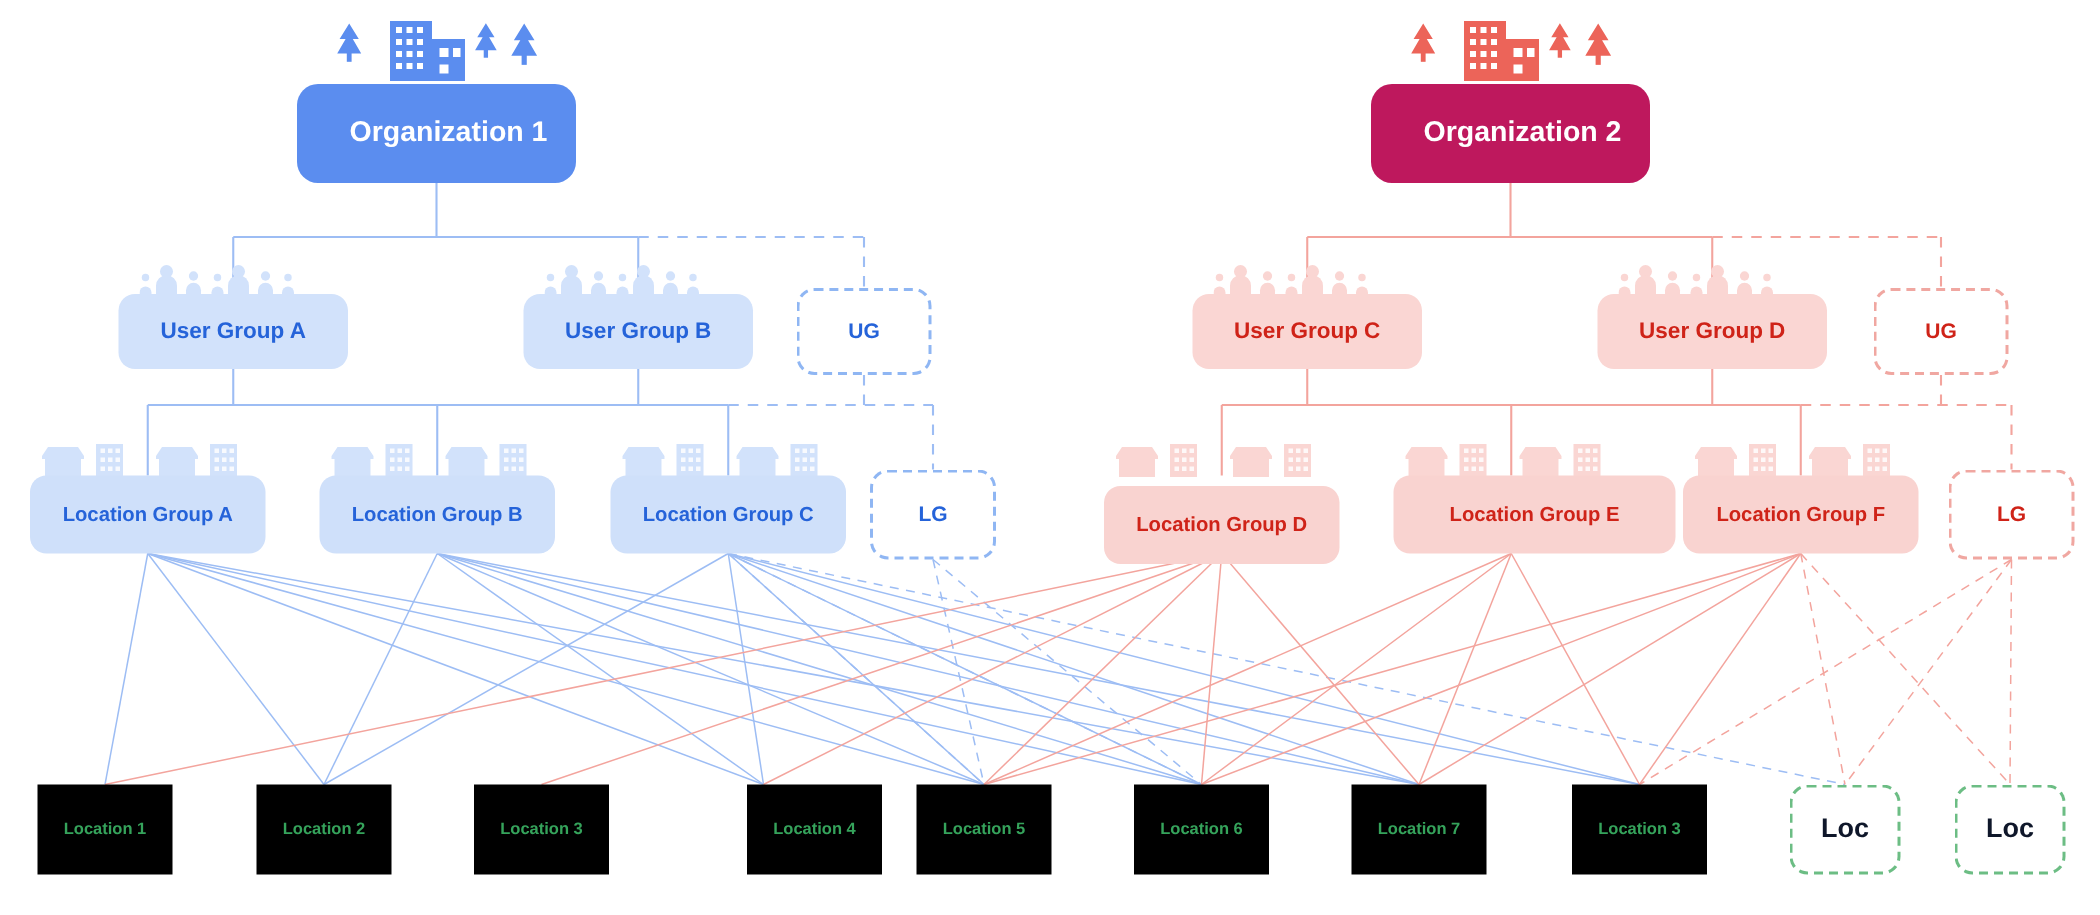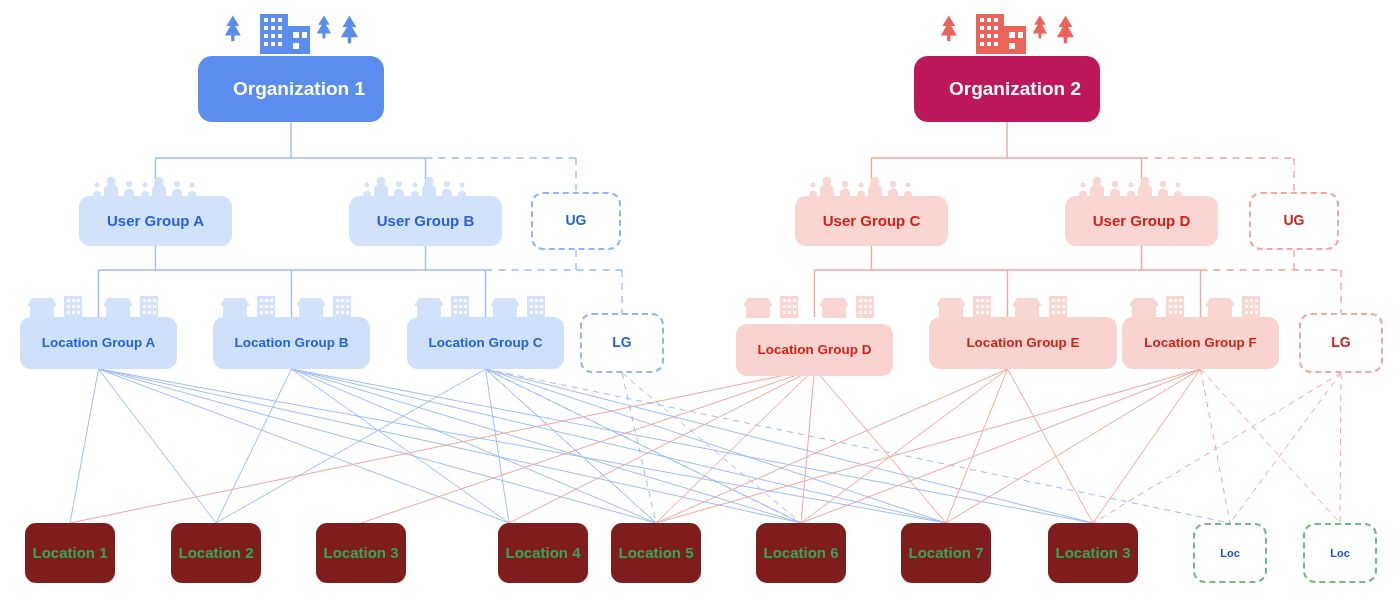--- a/index.html
+++ b/index.html
@@ -9,24 +9,24 @@
   .node{position:absolute;box-sizing:border-box;display:flex;align-items:center;justify-content:center;text-align:center;border-radius:12px;font-weight:bold;line-height:1.1;z-index:5;}
   .org{border-radius:14px;font-size:19px;color:#ffffff;padding-left:16px;}
   .org.blue{background:#5b8def;}
   .org.red{background:#be185d;}
   .ug{font-size:15px;border-radius:11px;}
   .ug.blue{background:#d2e2fb;color:#2563d9;}
   .ug.red{background:#fad6d3;color:#cf2318;}
   .lg{font-size:13.5px;border-radius:11px;}
   .lg.blue{background:#cfe0fa;color:#2563d9;}
   .lg.red{background:#f9d3d0;color:#cf2318;}
-  .loc{font-size:15px;border-radius:11px;background:#7f1d1d;color:#35a35b;}
+  .loc{font-size:11px;border-radius:0;background:#000000;color:#35a35b;}
   .ghost{background:transparent;border:2px dashed #8fb6f3;color:#2563d9;font-size:14px;border-radius:12px;}
   .ghost.red{border-color:#f0a7a1;color:#cf2318;}
-  .ghost.green{border-color:#6cbd84;color:#1d4ed8;font-size:11px;}
+  .ghost.green{border-color:#6cbd84;color:#0f172a;font-size:18px;}
   .icons{position:absolute;z-index:4;pointer-events:none;}
 </style>
 </head>
 <body>
 
 <div id="stage">
   <svg class="layer" id="edges-layer">
       <line x1="291" y1="122" x2="291" y2="158" stroke="#9dbdf4" stroke-width="1.4"></line>
       <line x1="155.5" y1="158" x2="425.5" y2="158" stroke="#9dbdf4" stroke-width="1.4"></line>
       <line x1="425.5" y1="158" x2="576" y2="158" stroke="#9dbdf4" stroke-width="1.4" stroke-dasharray="7,6"></line>

